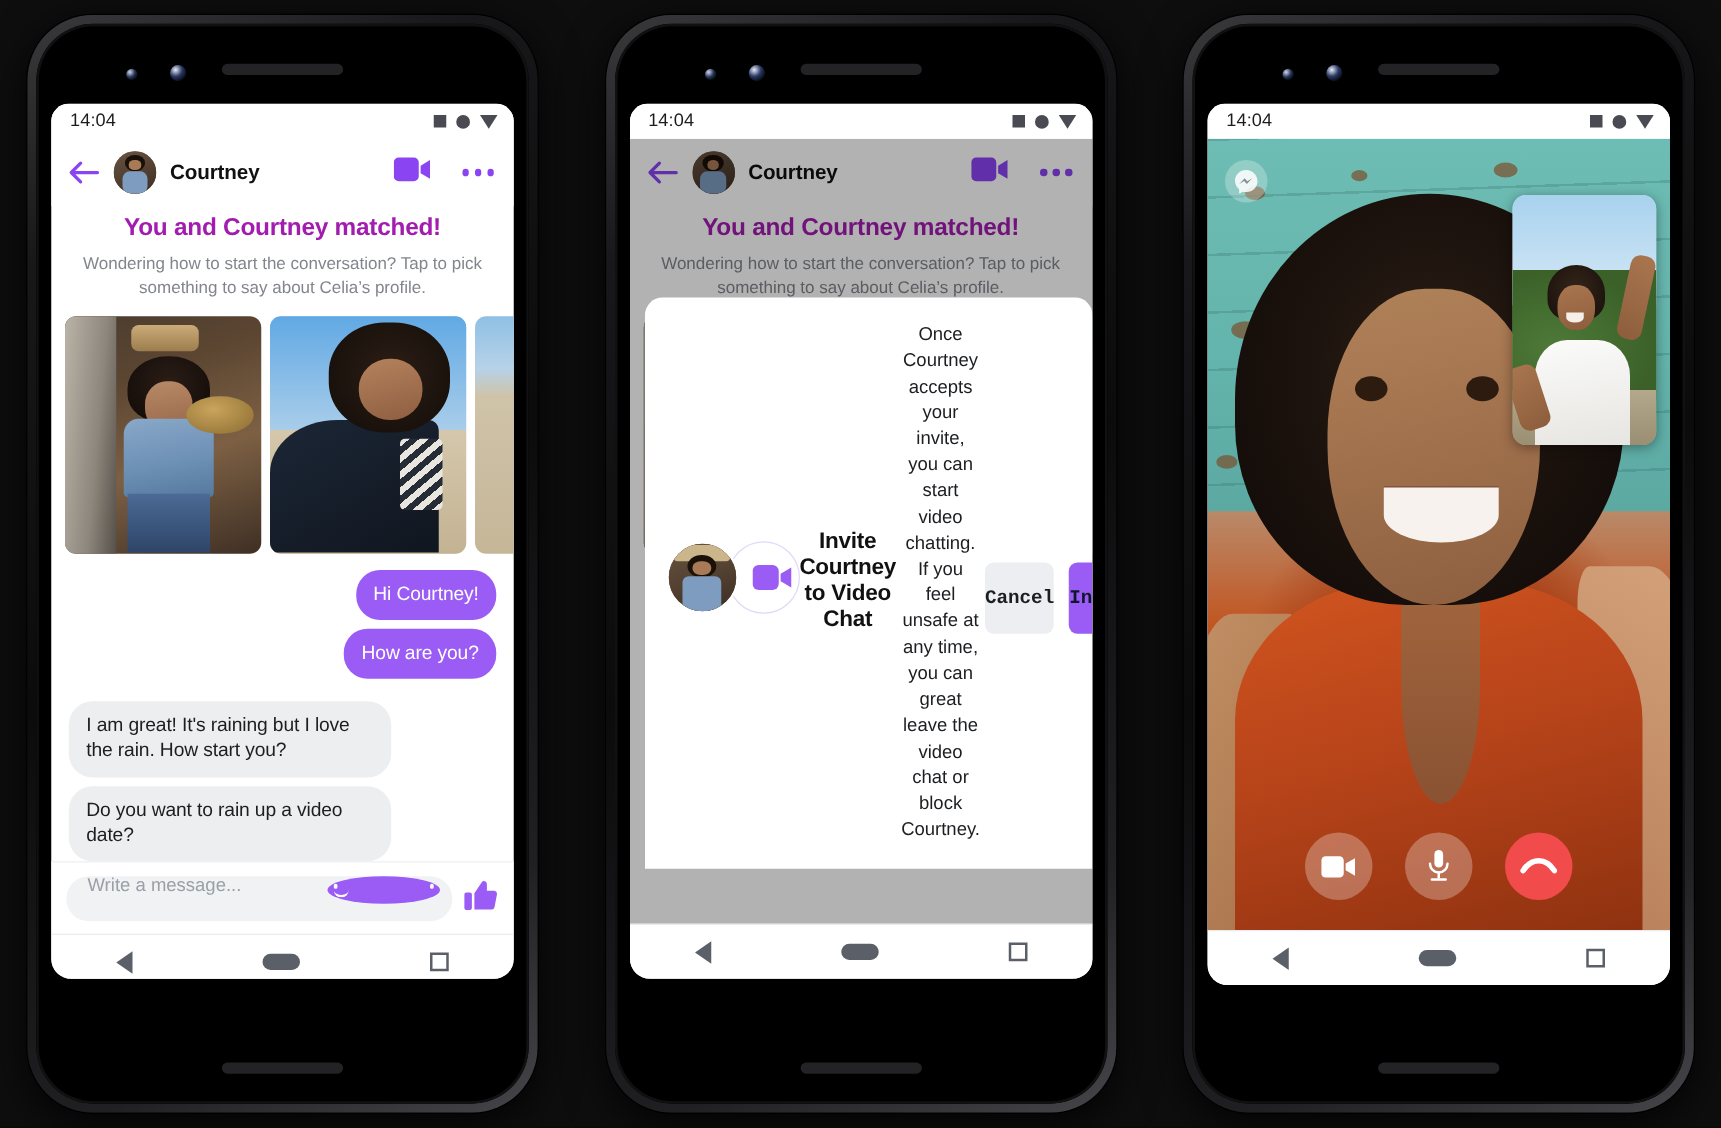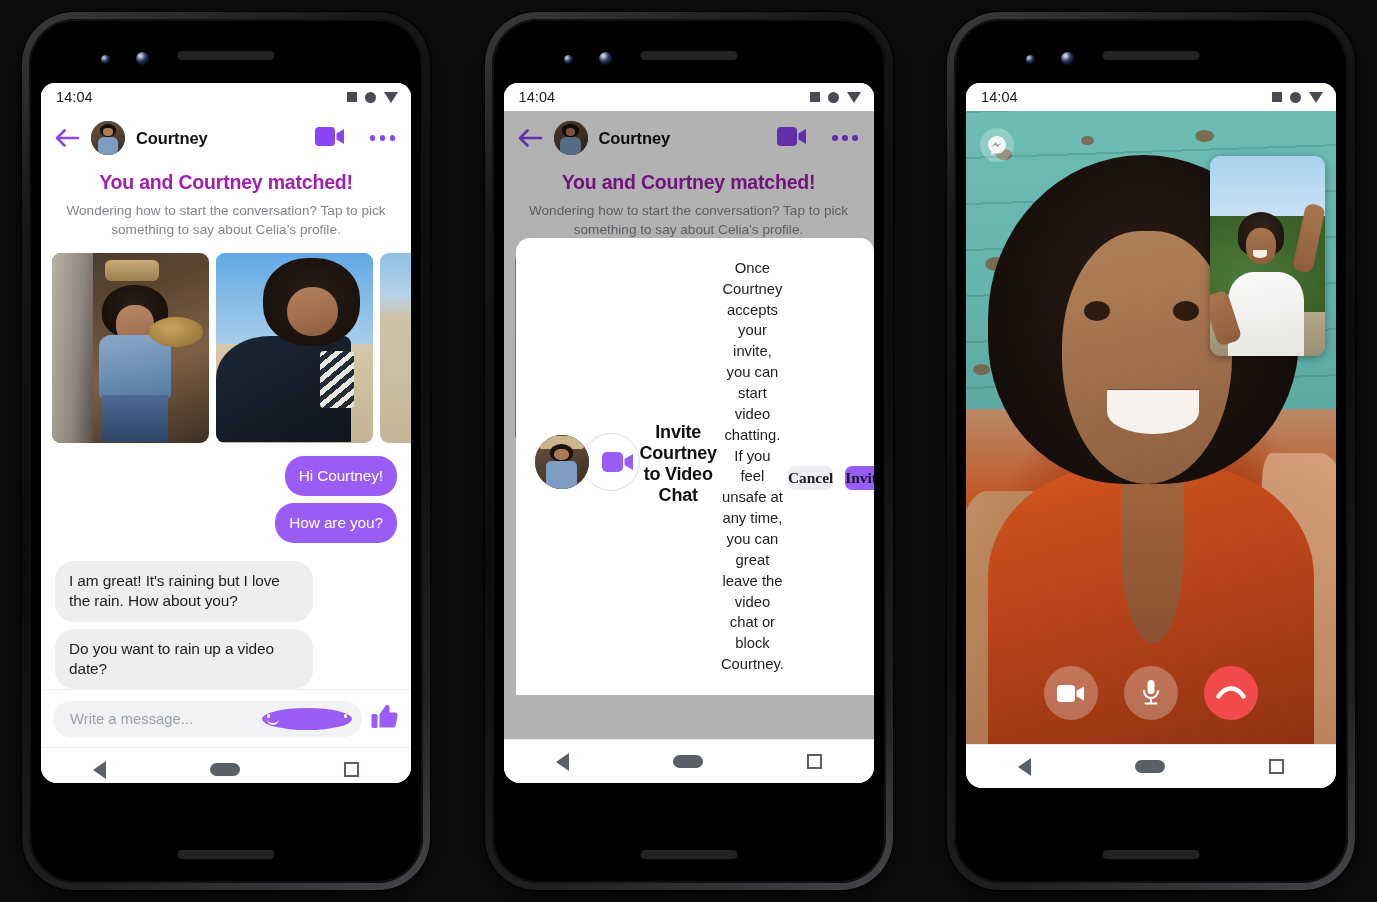--- a/index.html
+++ b/index.html
@@ -162,21 +162,21 @@
   .row.out + .row.in { margin-top: 11px; }
 
   
   .composer {
     flex: 0 0 auto; height: 58px; display: flex; align-items: center;
     gap: 9px; padding: 0 12px 0 12px; background: #fff;
     border-top: 1px solid #f0f0f0;
   }
   .input-pill {
     flex: 1 1 auto; height: 36px; border-radius: 19px; background: #f1f2f4;
-    display: flex; align-items: center; padding: 0 10px 0 17px; cursor: text;
+    display: flex; padding: 0 10px 0 17px; cursor: text;
   }
   .input-pill span { flex: 1 1 auto; font-size: 14.8px; color: #9aa0a6; }
   .emoji-btn {
     width: 22px; height: 22px; border-radius: 50%;
     background: #9a5cf5; flex: 0 0 auto; position: relative; cursor: pointer;
   }
   .emoji-btn::before, .emoji-btn::after {
     content:""; position:absolute; top:6.5px; width:3px; height:4px; border-radius:2px; background:#fff;
   }
   .emoji-btn::before { left:5px; } .emoji-btn::after { right:5px; }
@@ -214,23 +214,23 @@
   }
   .m-vid {
     width: 58px; height: 58px; border-radius: 50%; margin-left: -9px;
     border: 1.4px solid #e2d8f7; background: #fff;
     display: flex; align-items: center; justify-content: center; z-index: 1;
   }
   .modal-title { font-size: 18px; font-weight: 700; color:#111; text-align:center; margin-bottom: 4px; letter-spacing:-.2px;}
   .modal-body  { font-size: 14.8px; color:#1c1e21; text-align:center; line-height:1.41; padding: 0 4px; }
   .modal-btns { display: flex; gap: 12px; width: 100%; margin-top: 24px; }
   .btn {
-    flex: 1 1 0; height: 24px; border-radius: 7px; border: none;
+    flex: 1 1 0; height: 57px; border-radius: 7px; border: none;
     font-size: 15.4px; font-weight: 700; cursor: pointer;
-    font-family: Liberation Serif, serif;
+    font-family: Liberation Mono, monospace;
     display: flex; align-items: center; justify-content: center;
   }
   .btn.cancel { background: #edeef1; color: #1c1e21; }
   .btn.invite { background: #9a5cf5; color: #0f172a; }
 
   
   .video-screen { position: relative; flex: 1 1 auto; overflow: hidden; }
   .video-bg {
     position: absolute; inset: 0;
     background:
@@ -392,21 +392,21 @@
         </div>
 
         <div class="msgs">
           <div class="row out">
             <div class="bubble out">Hi Courtney!</div>
           </div>
           <div class="row out">
             <div class="bubble out">How are you?</div>
           </div>
           <div class="row in">
-            <div class="bubble in">I am great! It's raining but I love the rain. How about you?</div>
+            <div class="bubble in">I am great! It's raining but I love the rain. How start you?</div>
           </div>
           <div class="row in">
             <div class="bubble in">Do you want to rain up a video date?</div>
           </div>
         </div>
 
         <div class="composer">
           <div class="input-pill">
             <span>Write a message...</span>
             <span class="emoji-btn">

